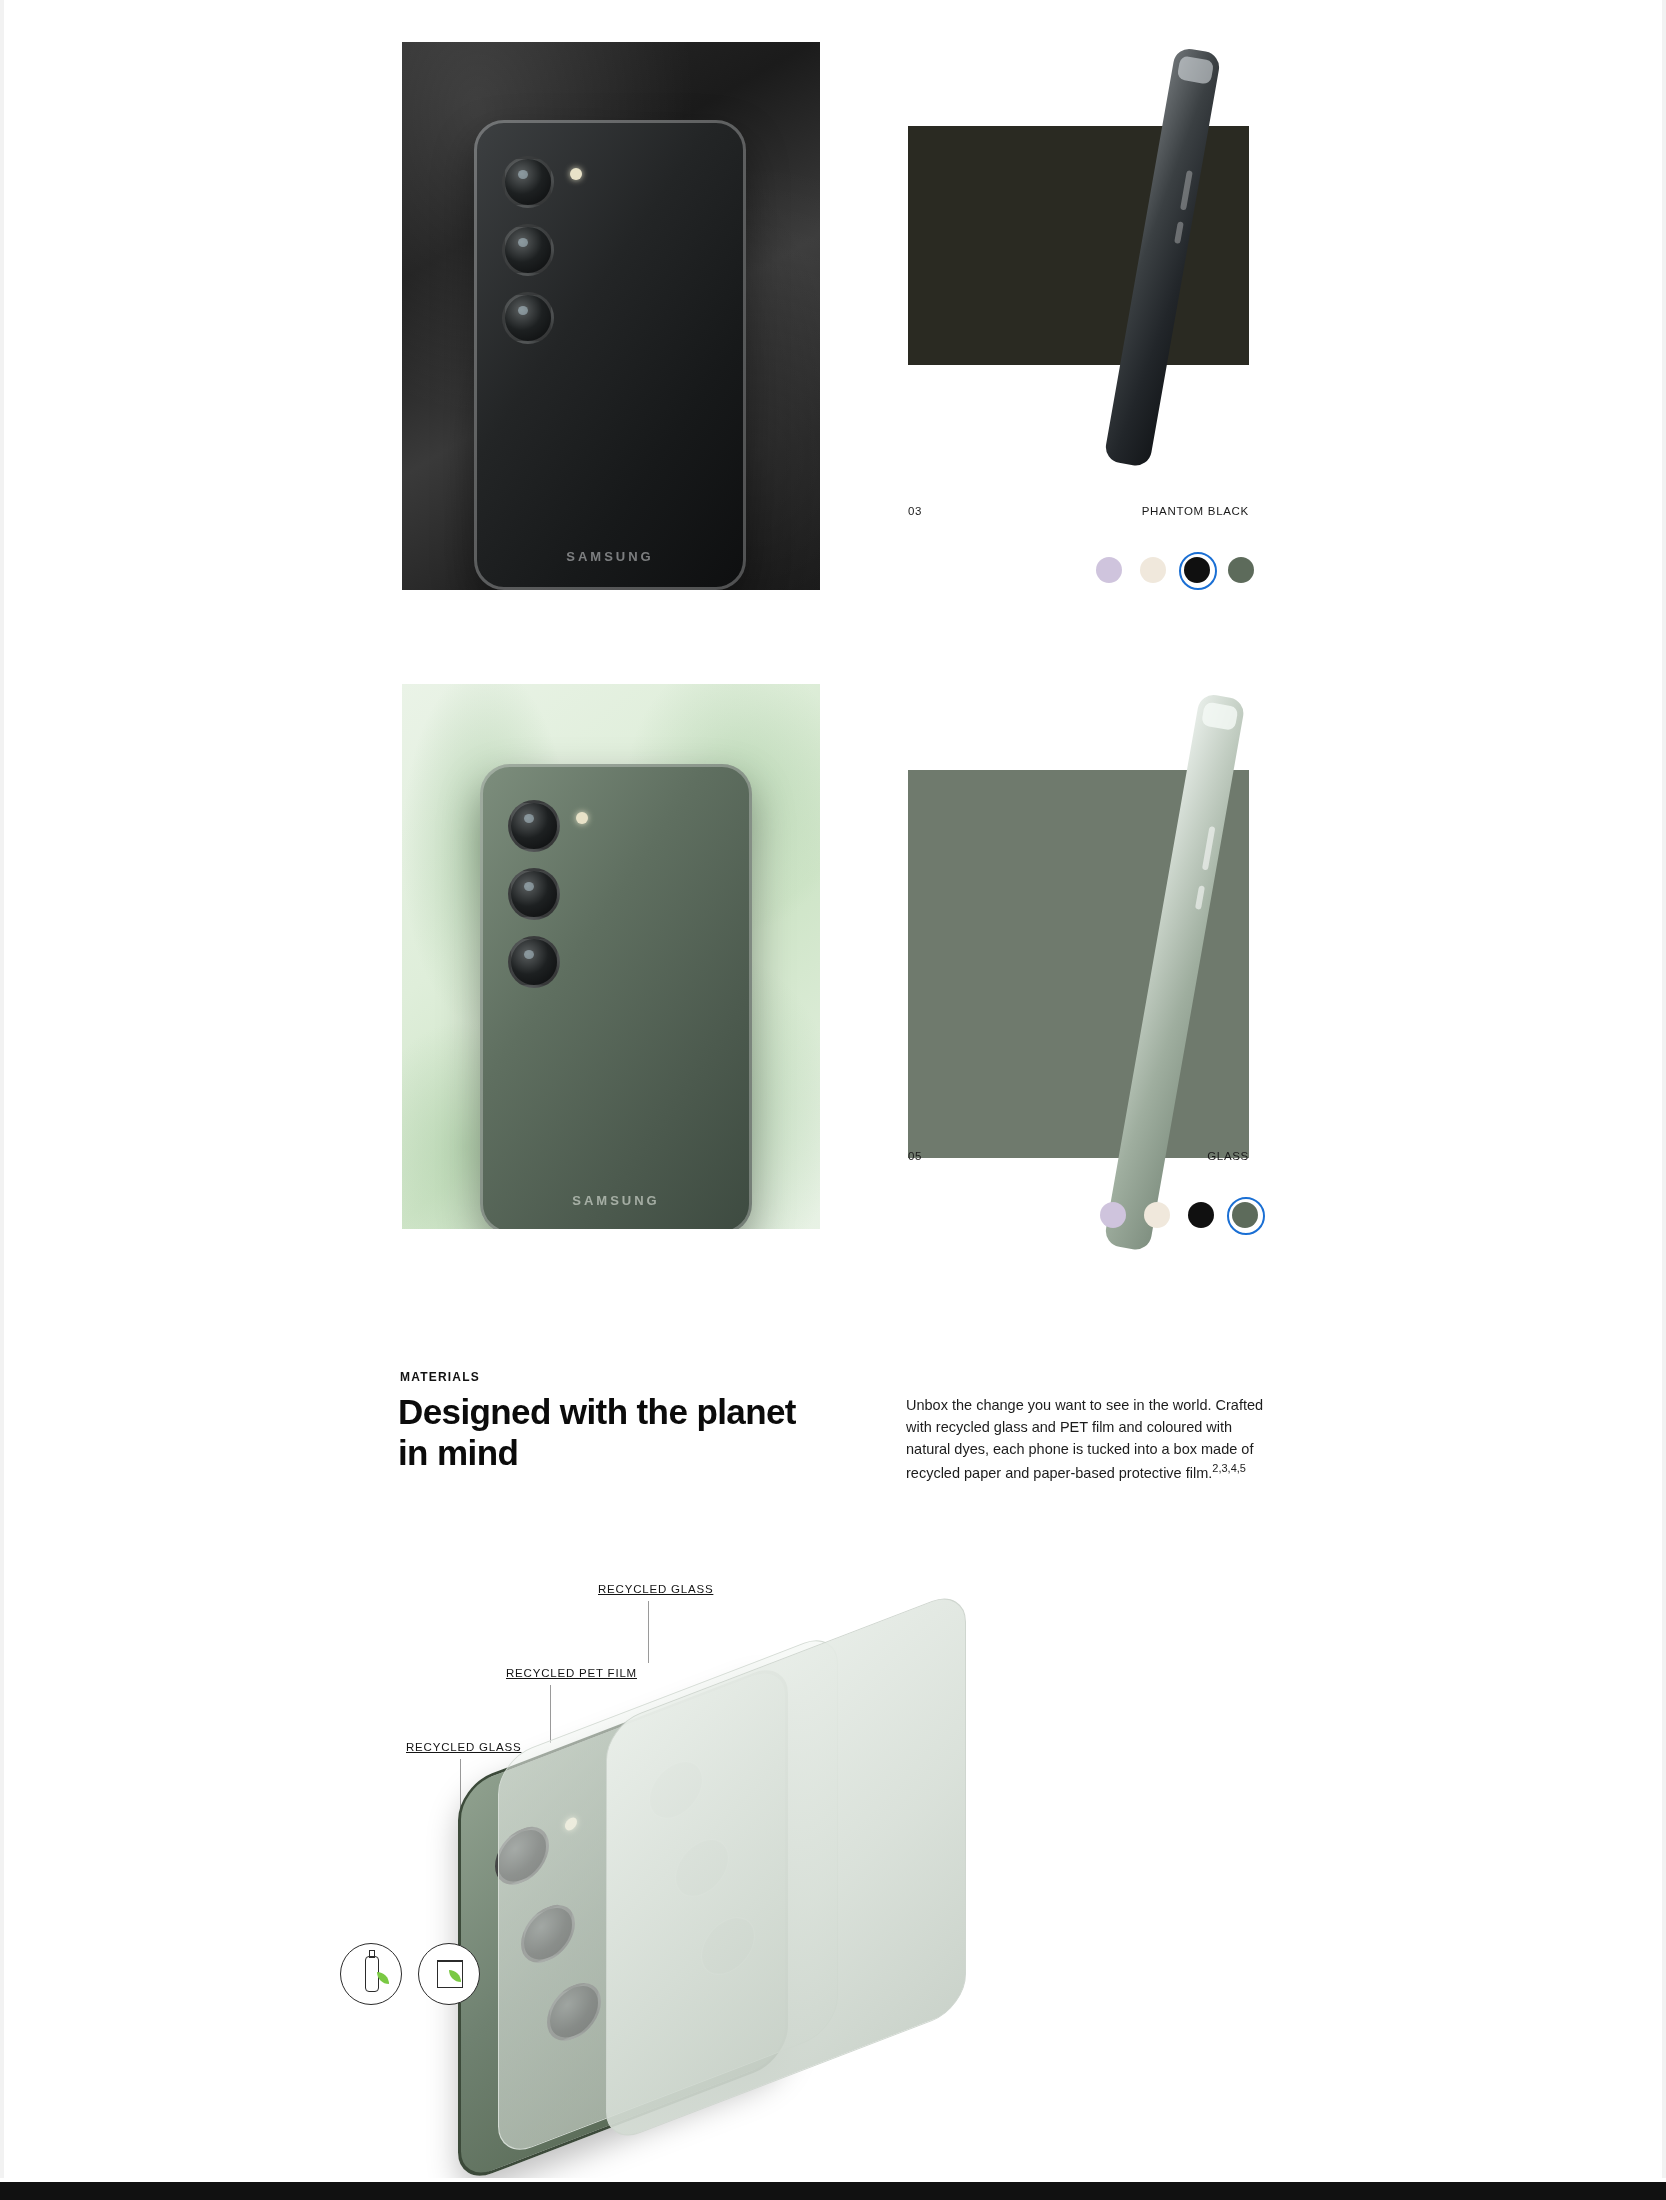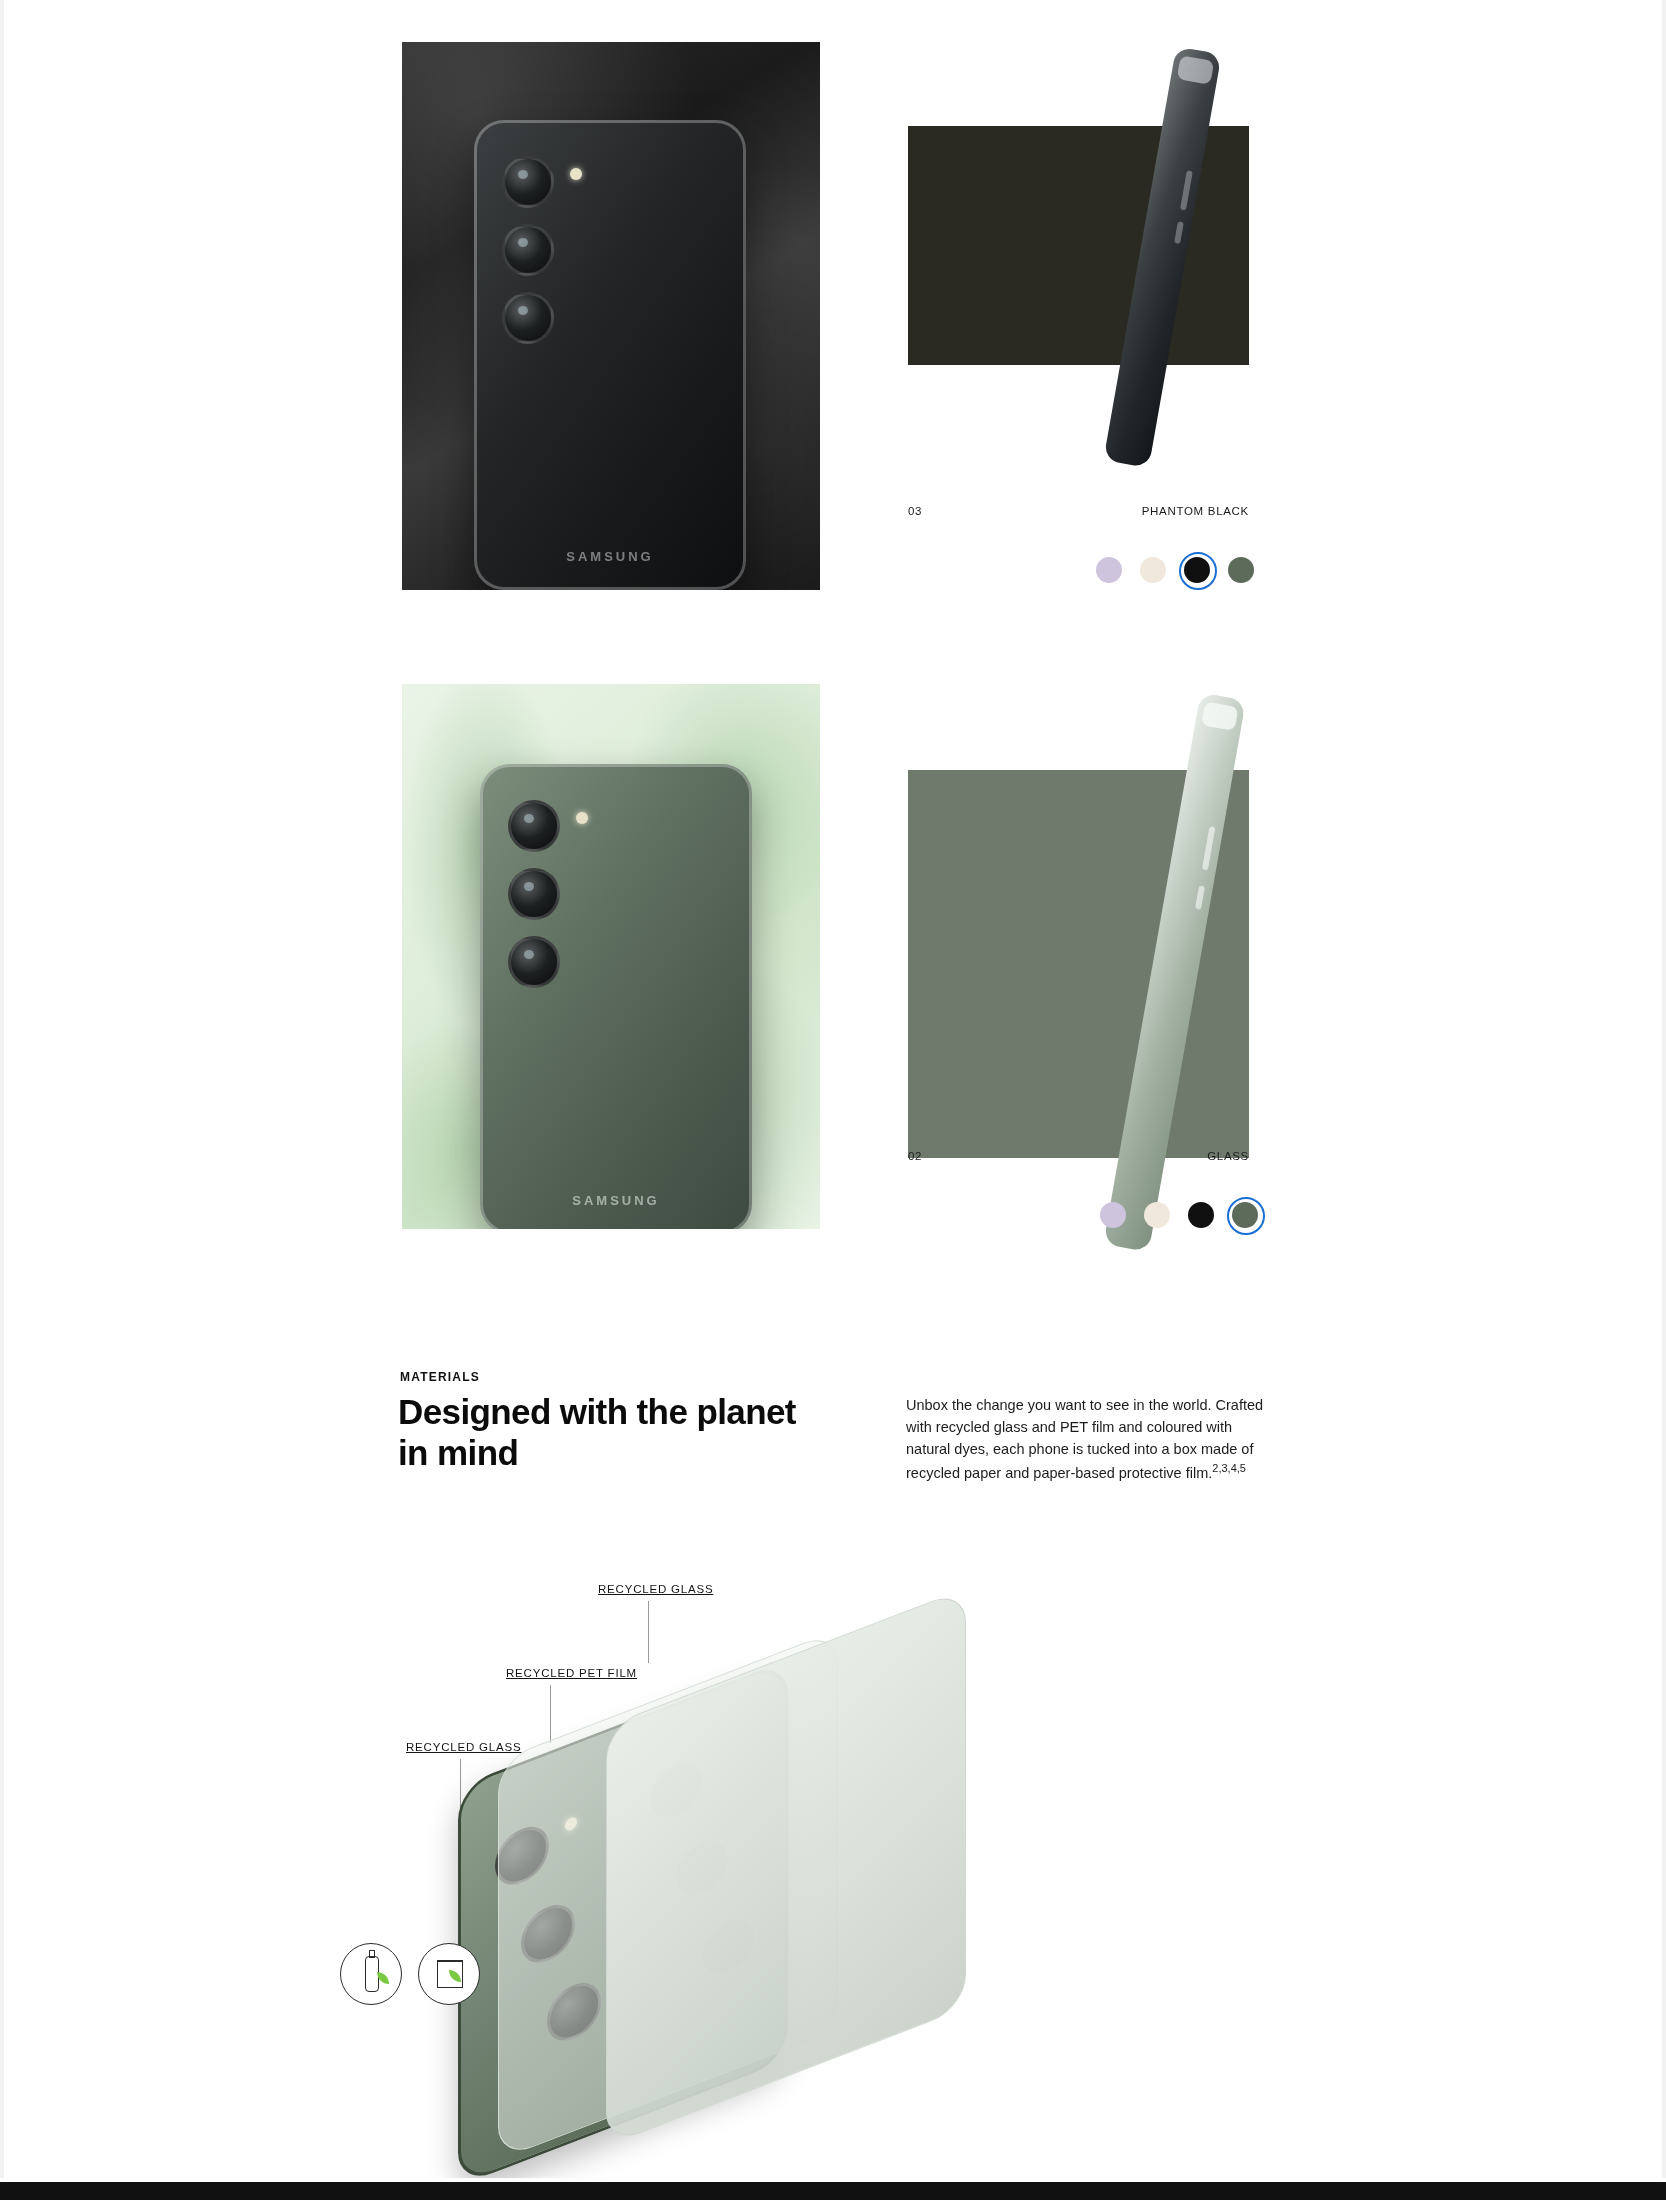--- a/index.html
+++ b/index.html
@@ -338,21 +338,21 @@
     <div class="phone-side" style="left:195px; top:-82px; height:560px;
                 background:linear-gradient(100deg,#e8eee9 0%,#c4cfc4 30%,#9fae9f 62%,#7f8f80 100%);
                 transform: rotate(10deg);">
       <div class="btn" style="top:130px; height:44px; background:rgba(255,255,255,0.55);"></div>
       <div class="btn" style="top:190px; height:24px; background:rgba(255,255,255,0.55);"></div>
       <div style="position:absolute; left:6px; top:8px; width:34px; height:24px; border-radius:8px; background:rgba(245,250,246,0.8);"></div>
     </div>
   </div>
 
   <div class="caption-row" style="left:908px; top:1150px; width:341px;">
-    <span>02</span>
+    <span>05</span>
     <span>GLASS</span>
   </div>
 
   <div class="swatches" style="left:1100px; top:1202px;">
     <span class="swatch" style="background:#cfc4dd;"></span>
     <span class="swatch" style="background:#f0e8dc;"></span>
     <span class="swatch" style="background:#101010;"></span>
     <span class="swatch selected" style="background:#5d6b5b;"></span>
   </div>
 

